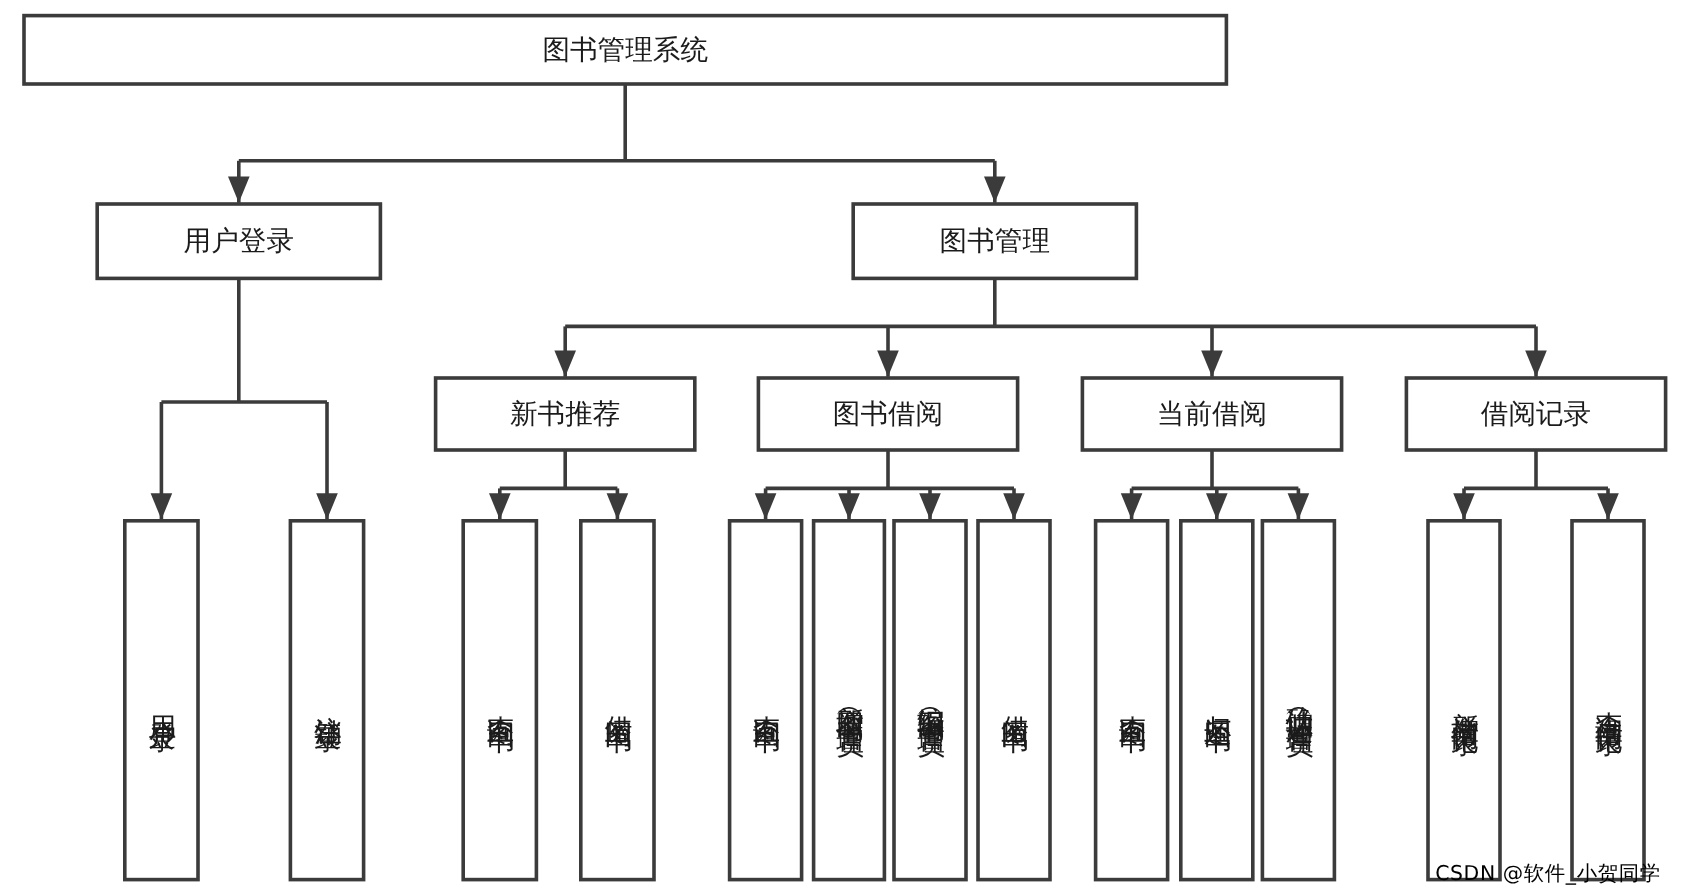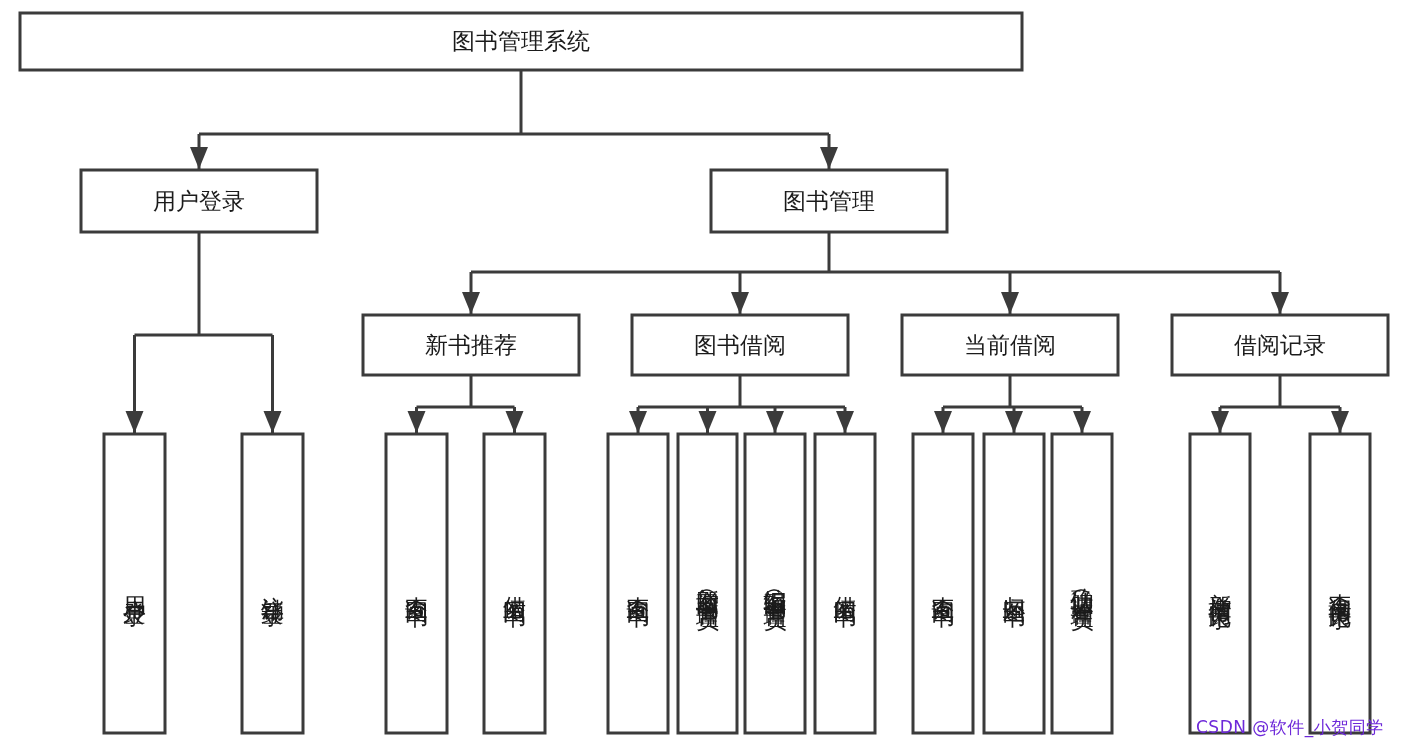--- a/index.html
+++ b/index.html
@@ -62,21 +62,21 @@
     line-height: 1.08;
     letter-spacing: 3px;
     color: #1b1b1b;
     white-space: nowrap;
     pointer-events: none;
   }
   .watermark {
     position: absolute;
     font-family: "DejaVu Sans", "Liberation Sans", sans-serif;
     font-size: 17px;
-    color: #6d28d9;
+    color: #000000;
     white-space: nowrap;
     letter-spacing: 0.5px;
   }
 </style>
 </head>
 <body>
 
 <div id="diagram-root">
 
   <svg id="diagram-svg" viewBox="0 0 1405 747" xmlns="http://www.w3.org/2000/svg">

